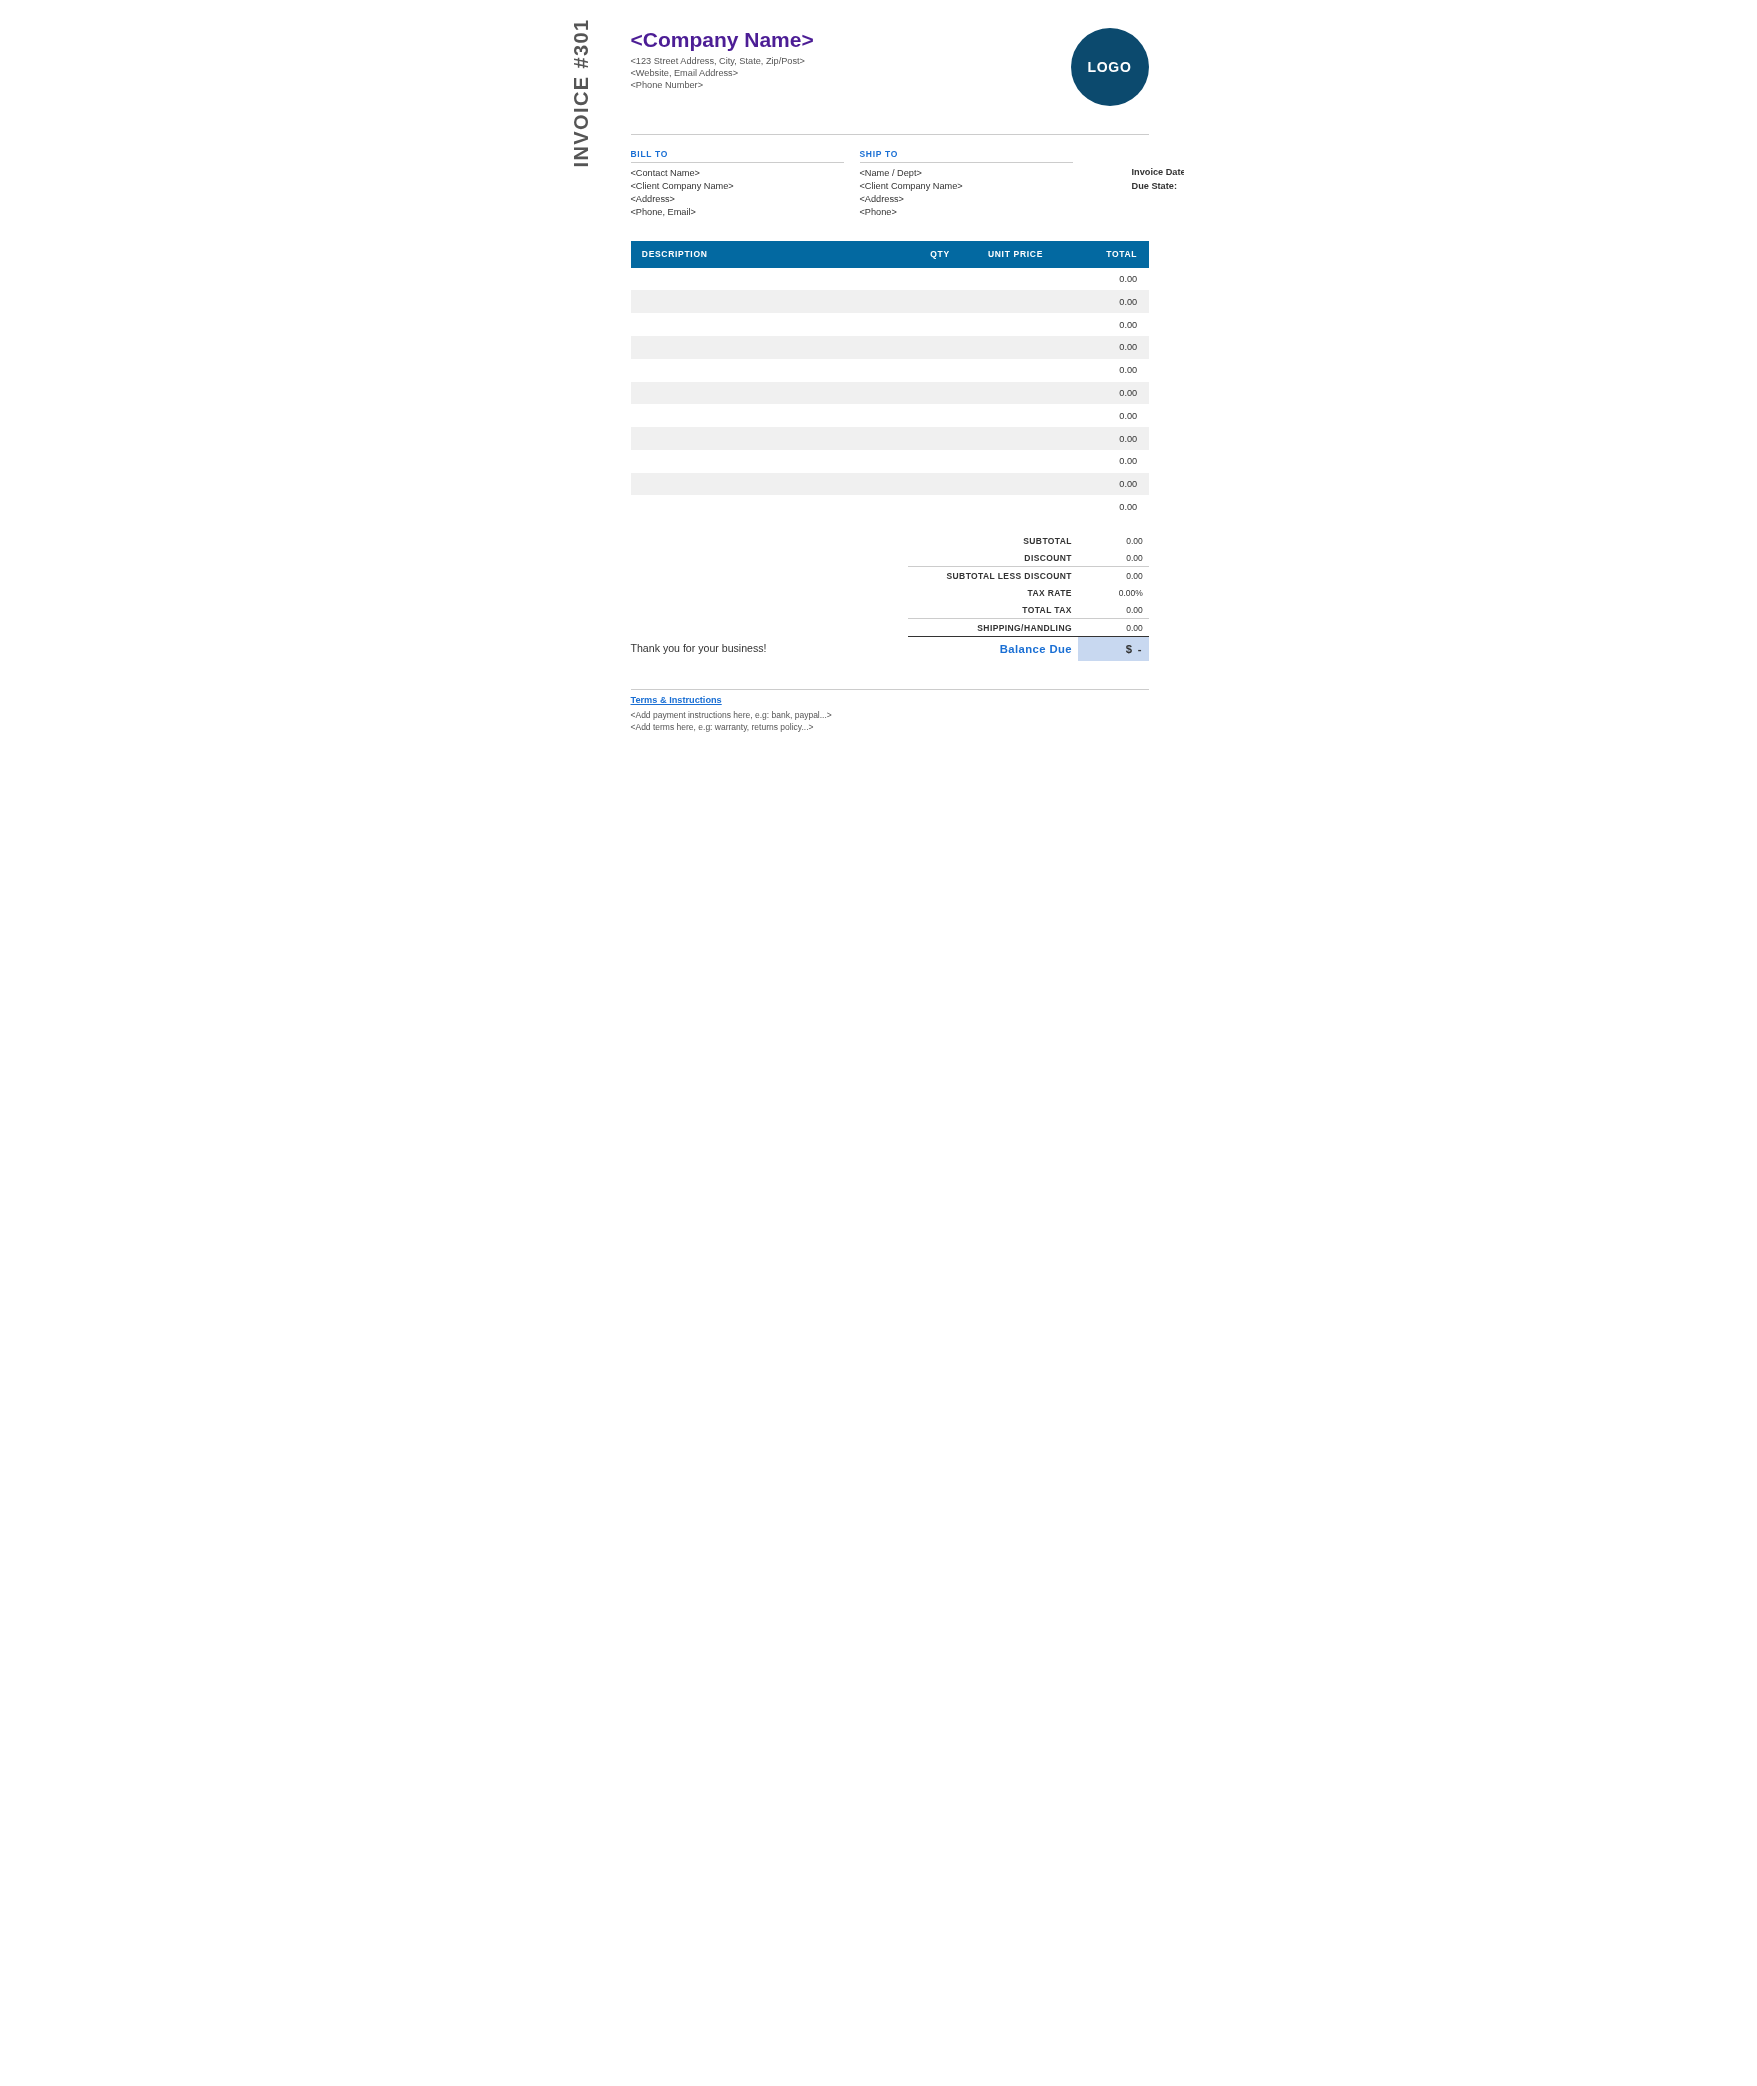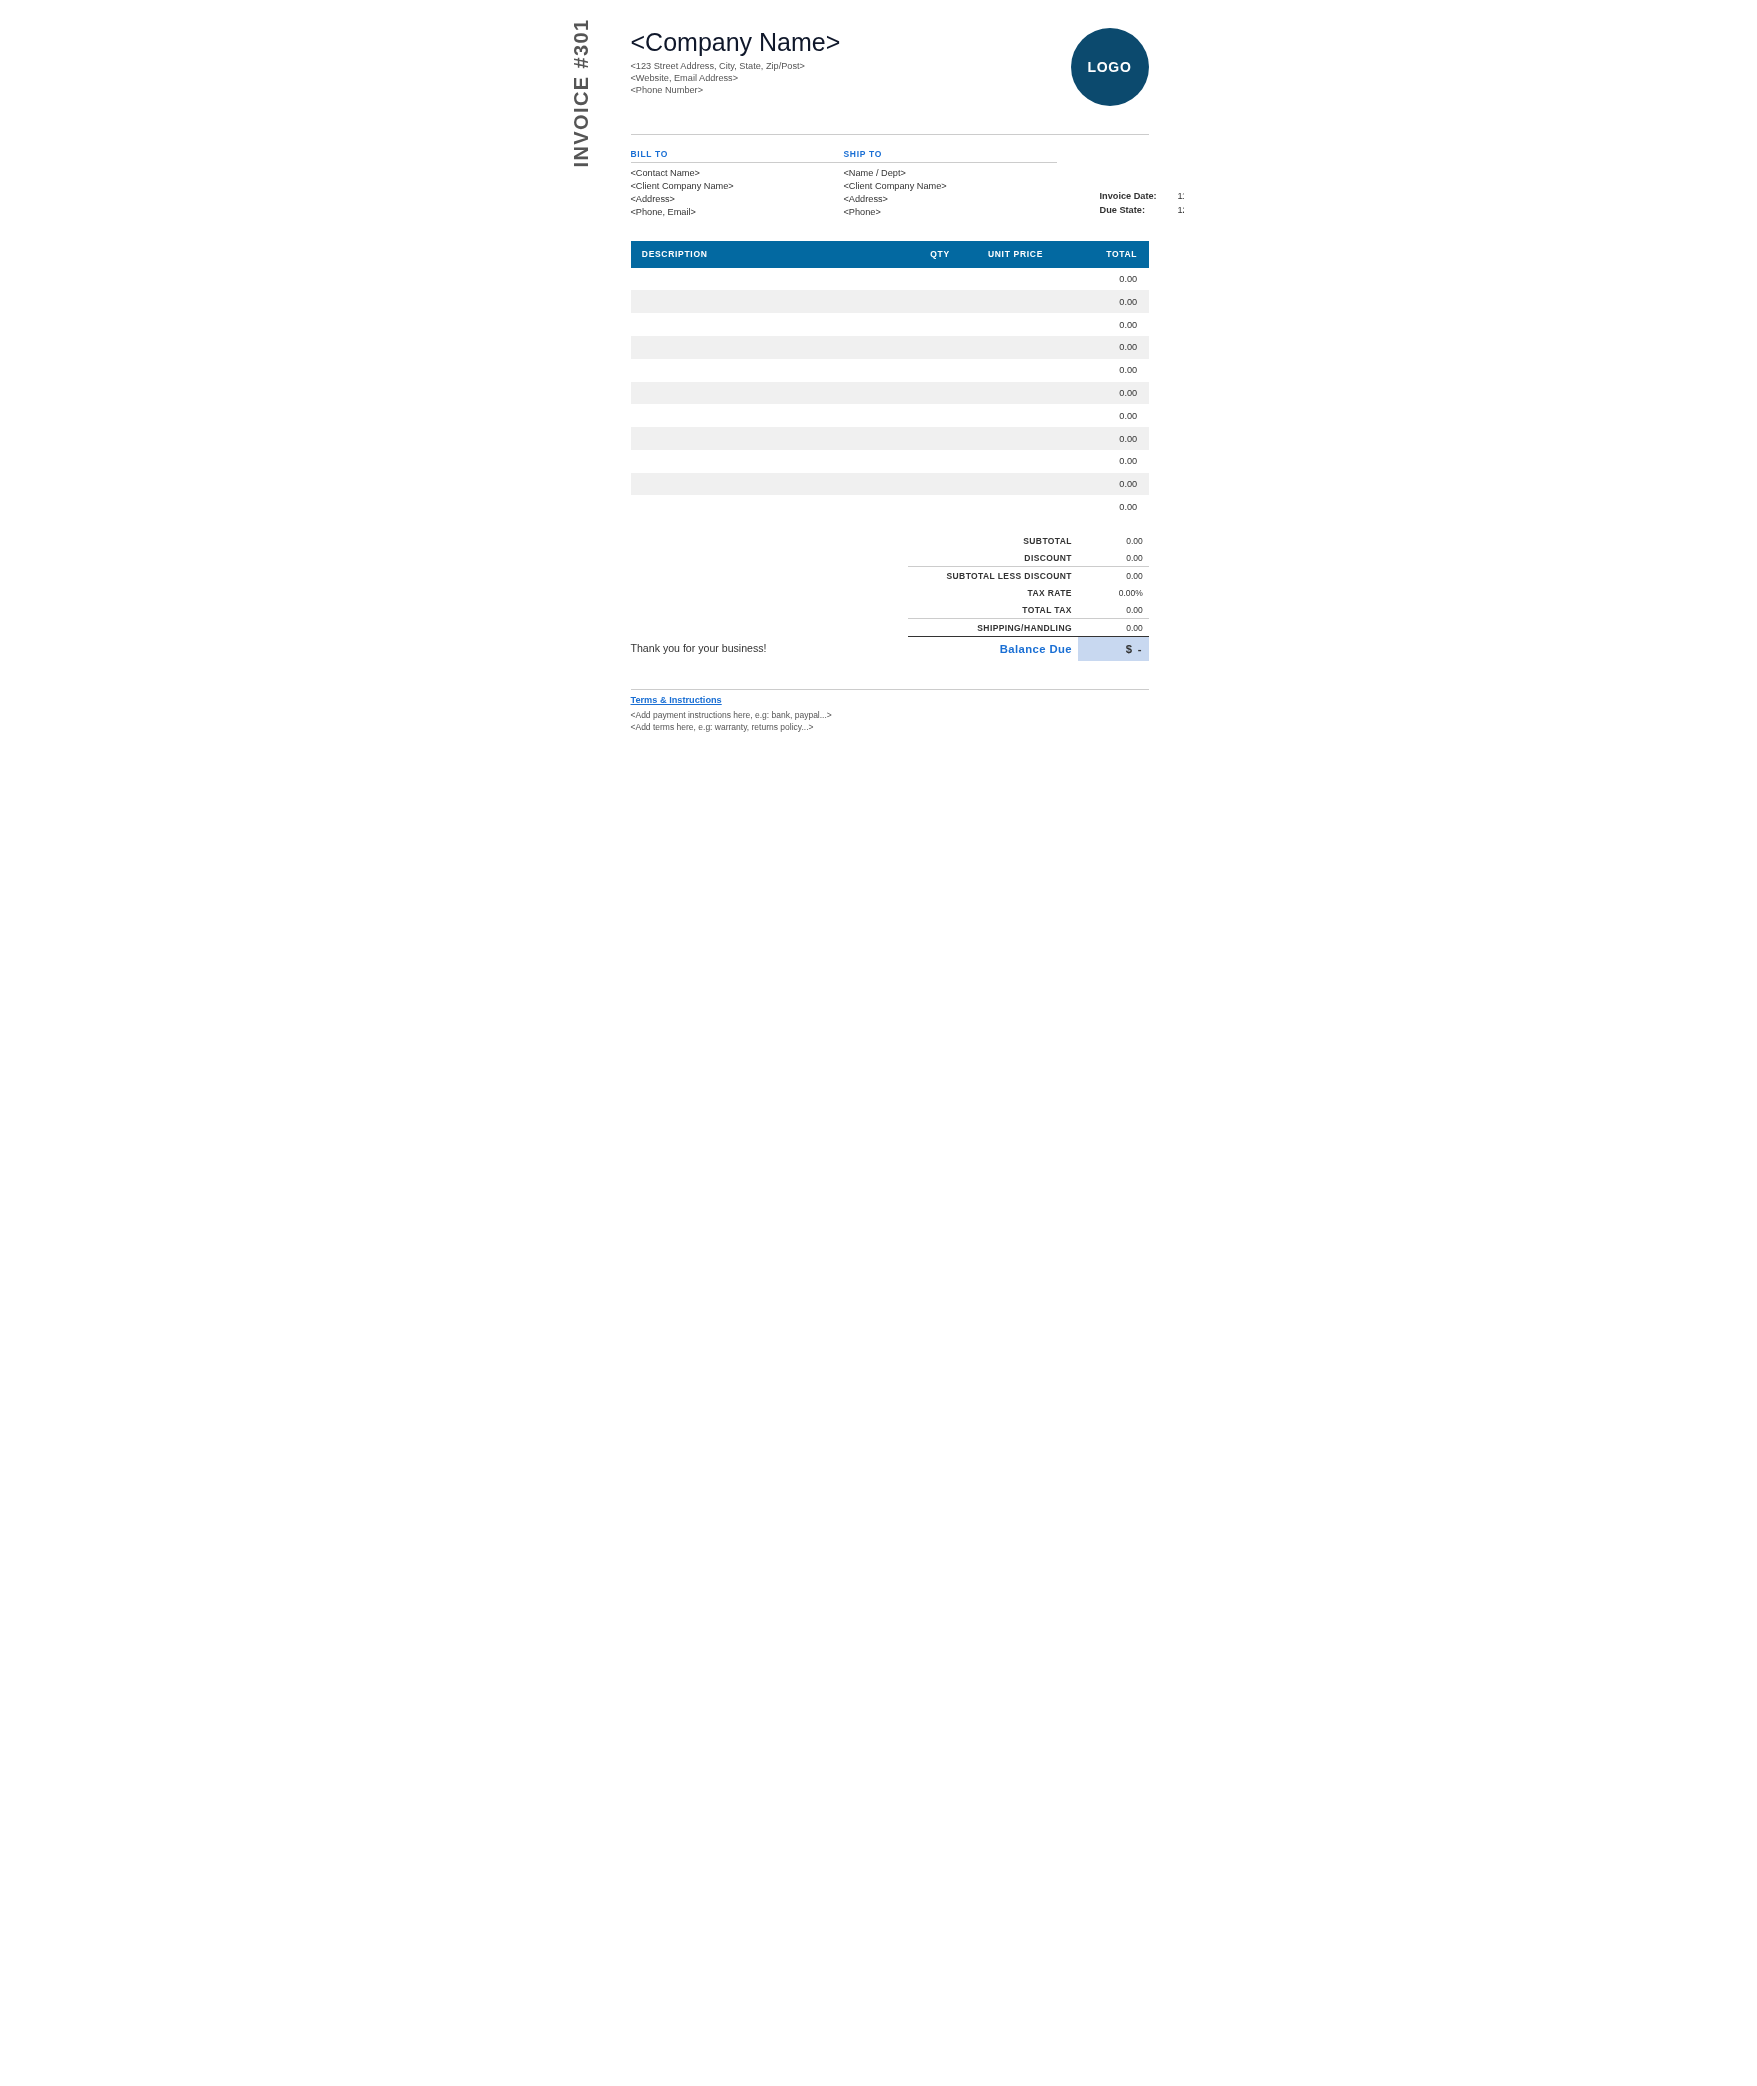--- a/index.html
+++ b/index.html
@@ -32,23 +32,23 @@
     .header {
       display: flex;
       justify-content: space-between;
       align-items: flex-start;
       margin-bottom: 28px;
     }
     .company-info {
       flex: 1;
     }
     .company-name {
-      font-size: 25px;
-      color: #0f172a;
-      font-weight: normal;
+      font-size: 21px;
+      color: #4c1d95;
+      font-weight: bold;
       margin-bottom: 4.3px;
     }
     .company-detail {
       font-size: 9.2px;
       color: #555;
       margin-bottom: 2.1px;
     }
     .logo-circle {
       width: 78px;
       height: 78px;
@@ -60,23 +60,23 @@
       color: #fff;
       font-size: 14px;
       font-weight: bold;
       letter-spacing: 0.7px;
       flex-shrink: 0;
     }
 
     
     .addresses-section {
       display: flex;
-      gap: 0;
+      gap: 16px;
       margin-bottom: 21px;
-      align-items: flex-end;
+      align-items: flex-start;
     }
     .address-block {
       flex: 0 0 213px;
     }
     .address-block .section-label {
       font-size: 8.5px;
       font-weight: bold;
       color: #1a6fd4;
       border-bottom: 0.7px solid #ccc;
       padding-bottom: 2.8px;

